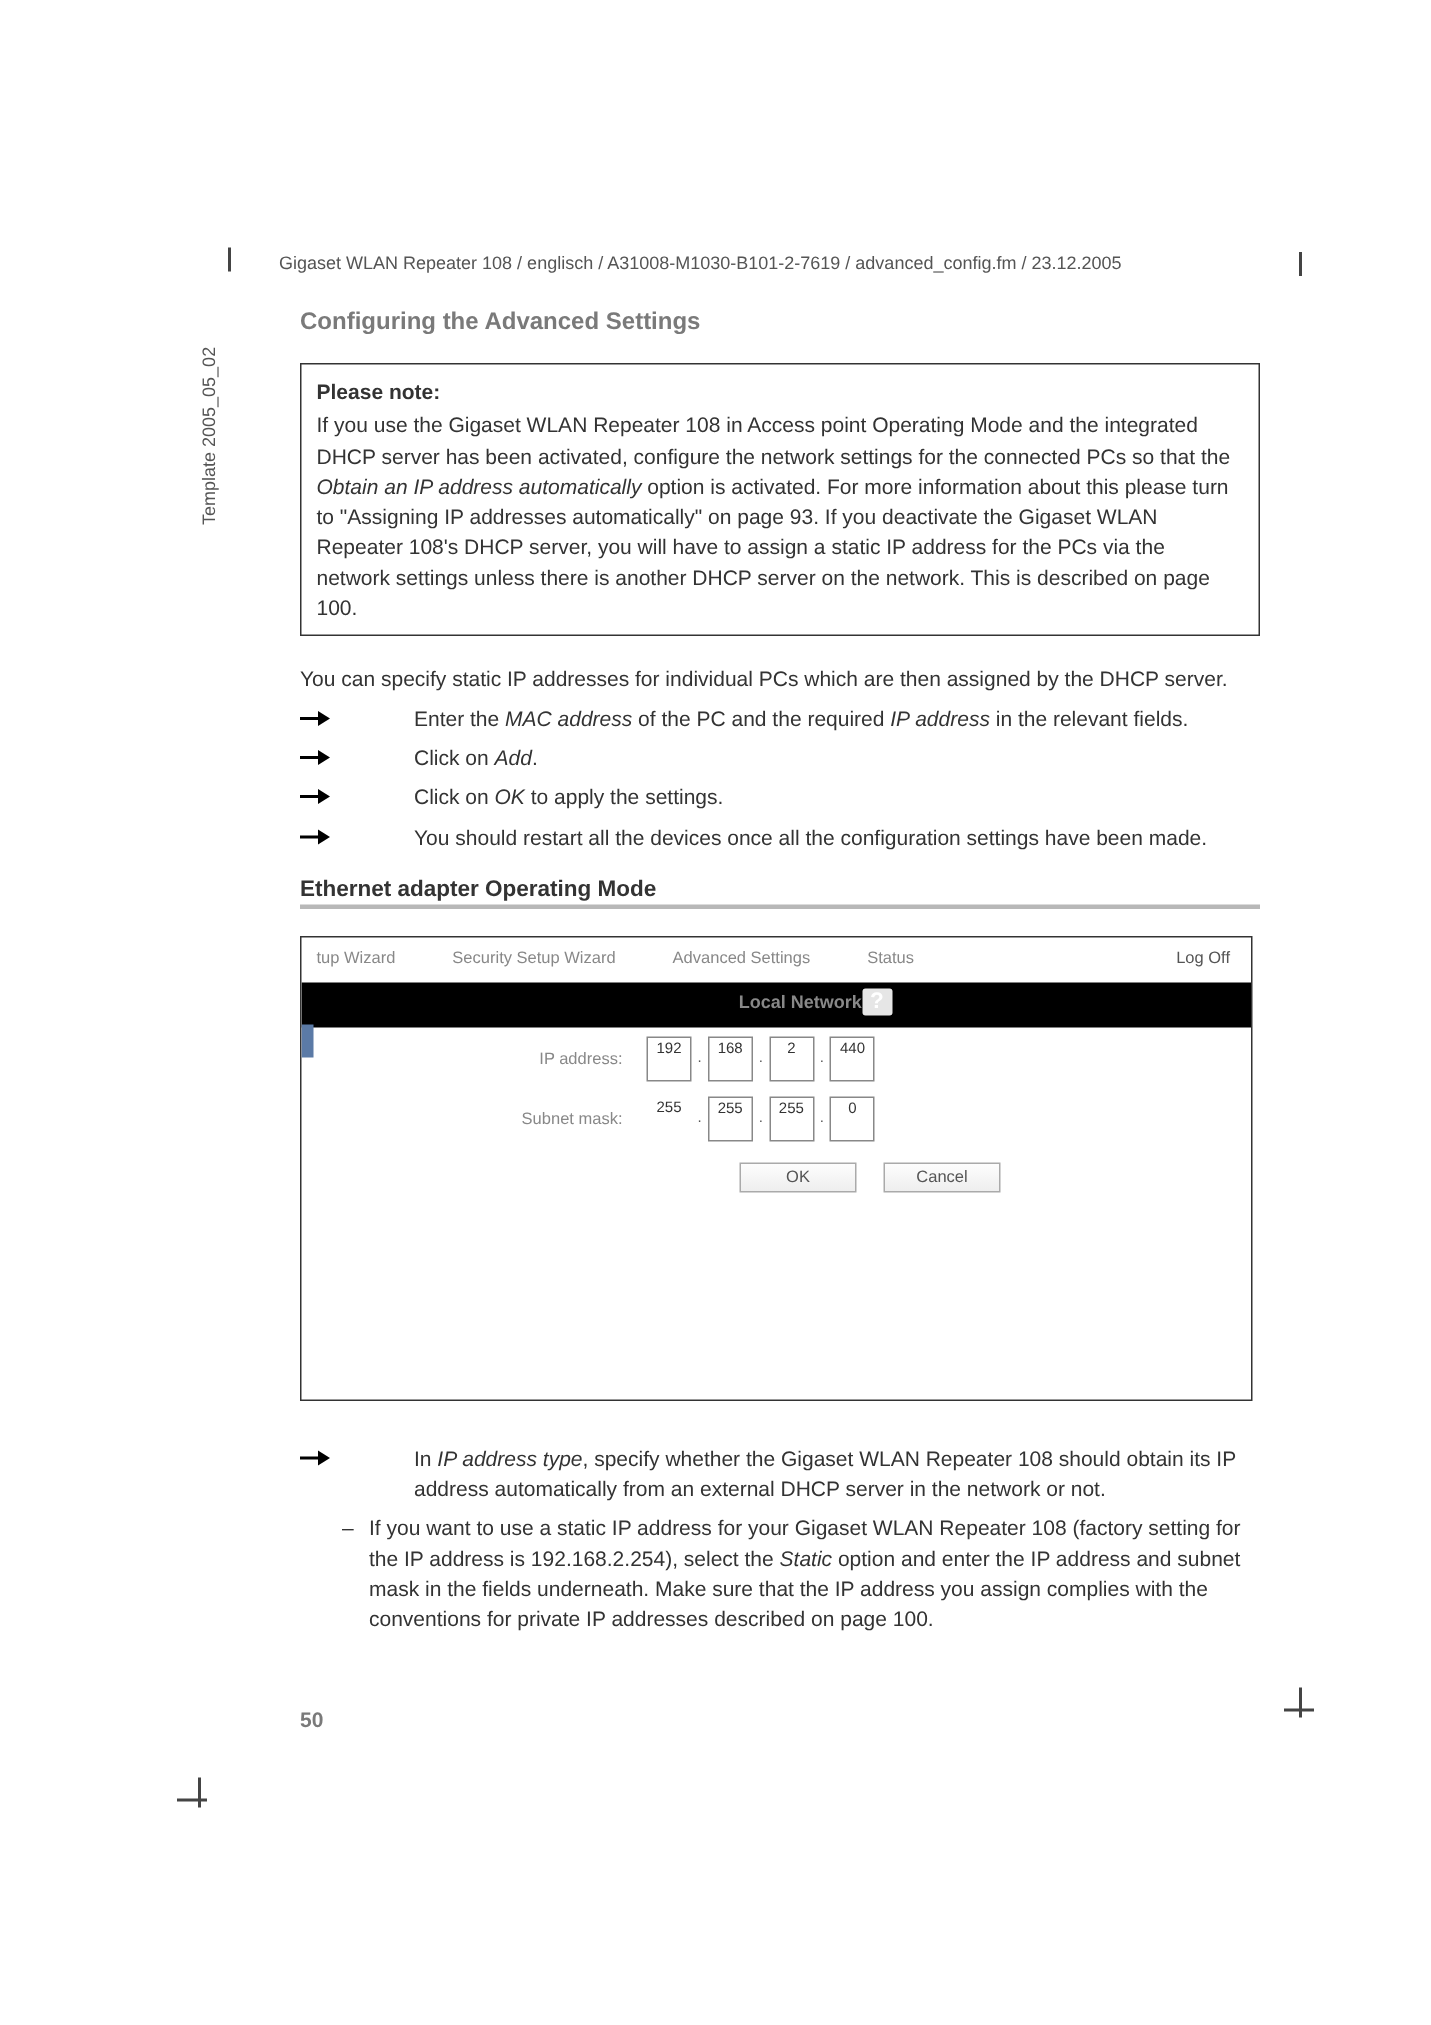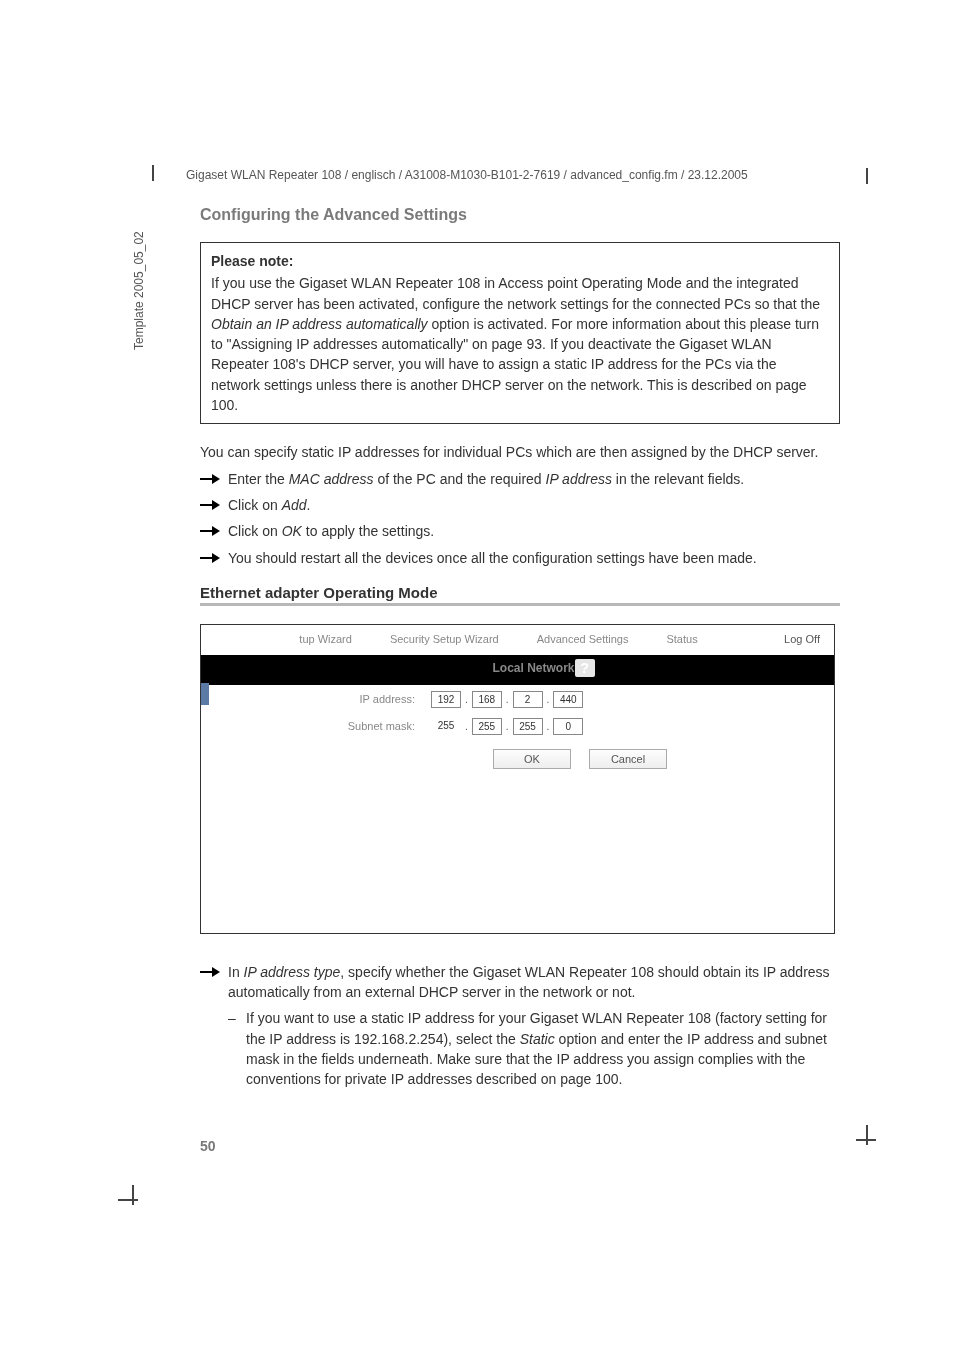--- a/index.html
+++ b/index.html
@@ -65,20 +65,21 @@
     color: #333;
     margin-bottom: 6px;
   }
   .bullet-list { margin-bottom: 16px; }
   .bullet-item {
     display: flex;
     align-items: flex-start;
     margin-bottom: 6px;
     font-size: 14px;
     line-height: 1.45;
+    gap: 48px;
   }
   .arrow-icon {
     flex-shrink: 0;
     width: 20px;
     height: 14px;
     margin-right: 8px;
     margin-top: 3px;
   }
   .bullet-text { flex: 1; }
   .bold-italic { font-weight: normal; font-style: italic; }
@@ -103,21 +104,20 @@
     position: relative;
     font-family: Tahoma, Arial, sans-serif;
     font-size: 11px;
     color: #7a7a7a;
     overflow: hidden;
   }
   .tabs {
     display: flex;
     align-items: baseline;
     padding: 8px 10px 10px 10px;
-    justify-content: center;
   }
   .tab { margin-right: 38px; color: #888; font-size: 11px; }
   .logoff { position: absolute; right: 14px; top: 8px; font-size: 11px; color: #555; }
   .panel-title-row {
     display: flex;
     align-items: center;
     justify-content: center;
     background: #000000;
     padding: 4px 8px 8px 60px;
   }
@@ -155,21 +155,21 @@
     background: #dde4ee;
     color: #556;
     text-align: center;
     font-size: 9px;
     line-height: 16px;
     margin-left: 2px;
     border: 1px solid #b0bdd0;
   }
   .ip-group { display: flex; align-items: center; gap: 4px; }
   .ip-oct {
-    width: 30px; height: 17px;
+    width: 30px; height: 30px;
     border: 1px solid #888;
     background: #fff;
     font-size: 10px;
     text-align: center;
     line-height: 15px;
     color: #333;
   }
   .ip-oct.readonly { border: none; background: transparent; }
   .dot { font-size: 10px; color: #555; }
   .btn-row { display: flex; gap: 18px; padding-left: 232px; margin-top: 14px; }

